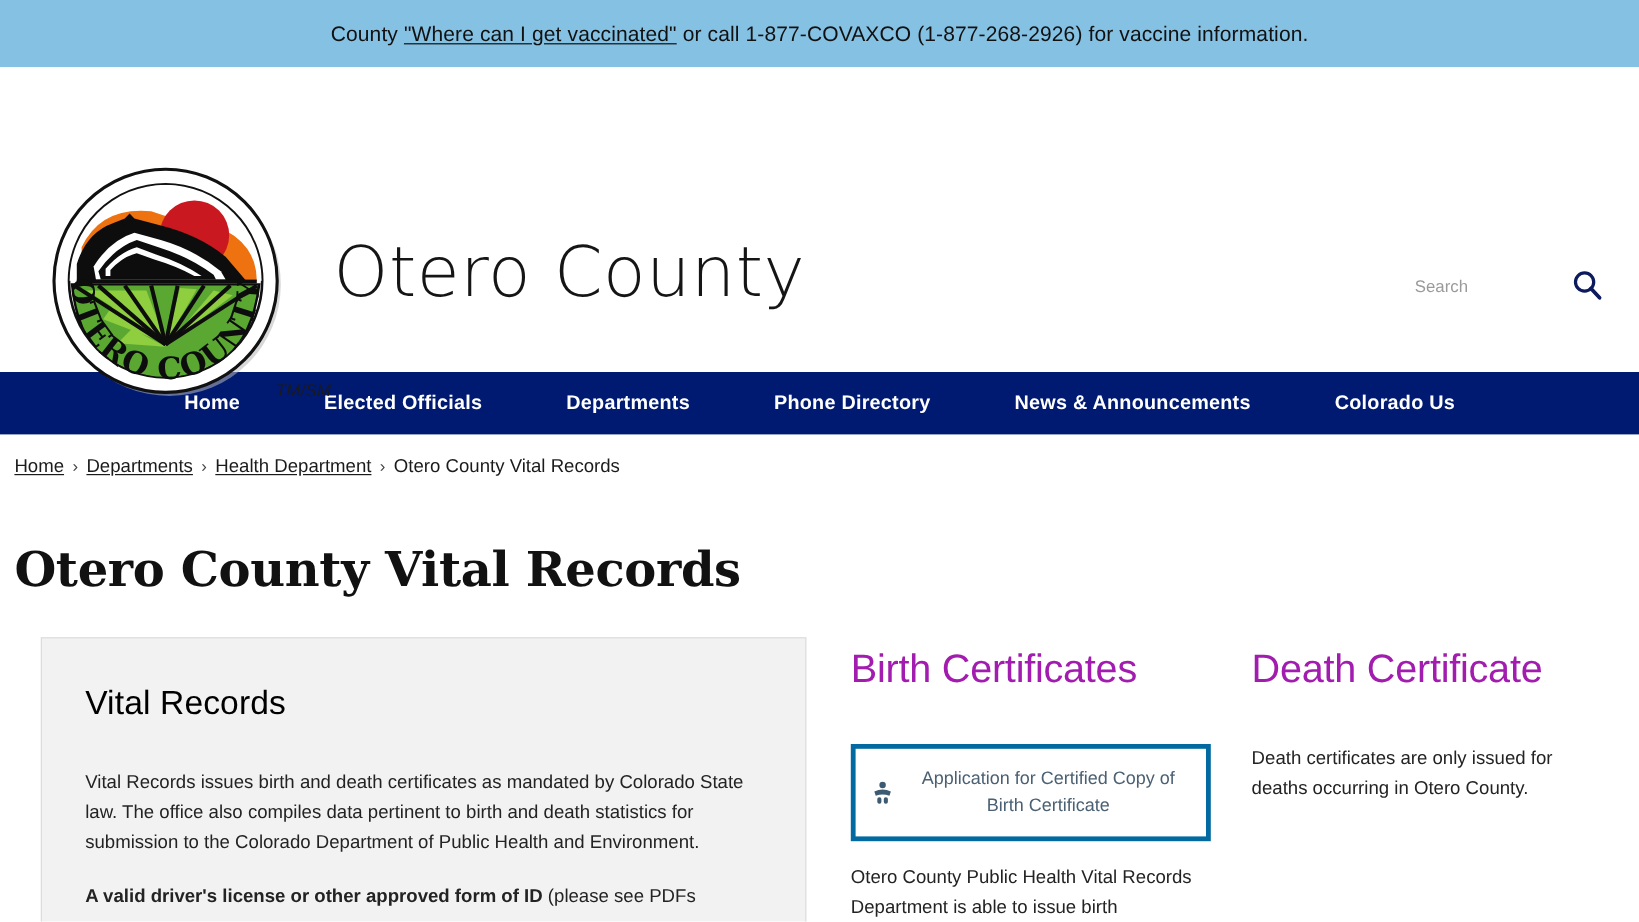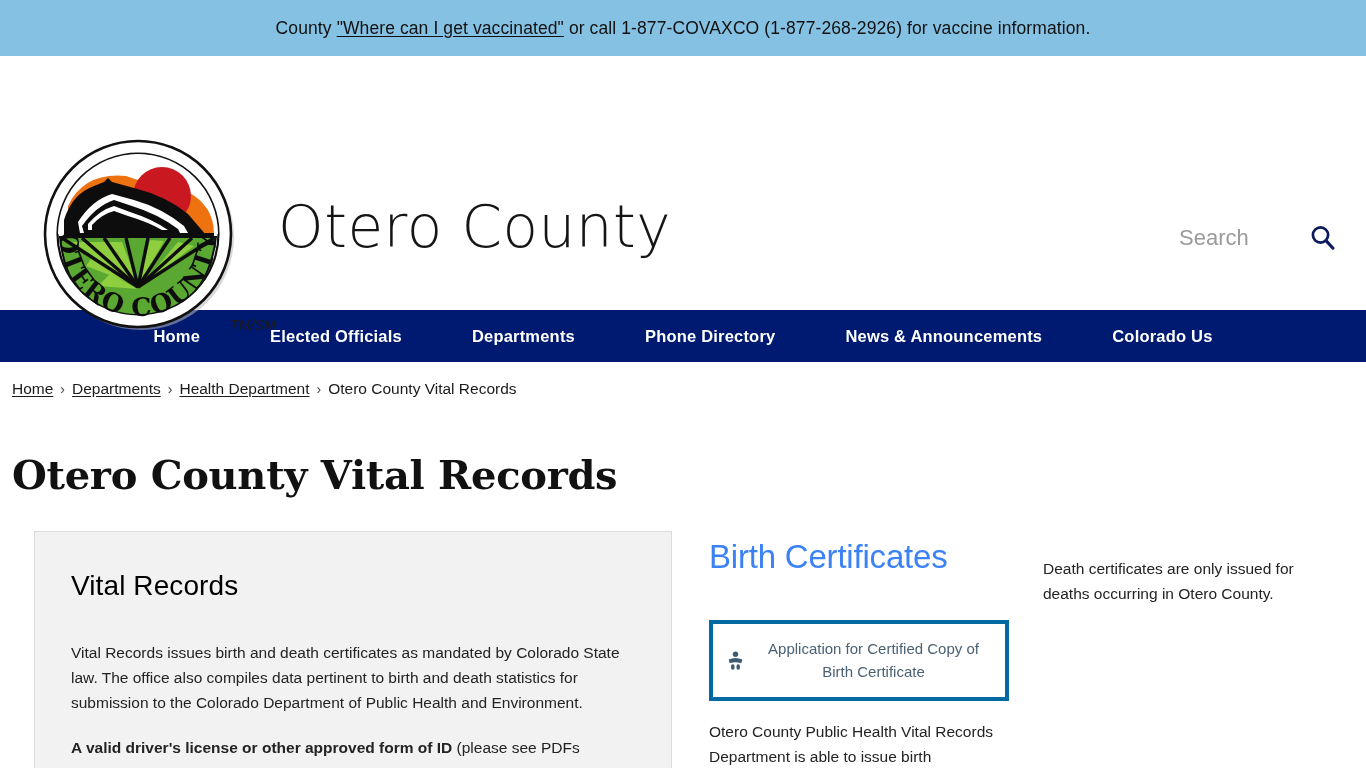--- a/index.html
+++ b/index.html
@@ -80,21 +80,21 @@
     right: 30px;
     top: 168px;
     display: flex;
     align-items: center;
     gap: 22px;
   }
   .search-input {
     border: none;
     outline: none;
     background: transparent;
-    font-size: 22px;
+    font-size: 14px;
     font-family: "Liberation Sans", sans-serif;
     color: #3a3a3a;
     width: 108px;
     text-align: left;
     padding: 0;
   }
   .search-input::placeholder { color: #9a9a9a; opacity: 1; }
   .search-btn {
     border: none; background: transparent; cursor: pointer;
     padding: 0; display: flex; align-items: center;
@@ -189,21 +189,21 @@
     width: 300px;
     padding-top: 7px;
   }
   .cert-col.birth { margin-left: 37px; }
   .cert-col.death { margin-left: 34px; }
 
   .cert-col h2 {
     margin: 0 0 44px 0;
     font-size: 33px;
     font-weight: normal;
-    color: #3b82f6;
+    color: #a21caf;
     font-family: "Liberation Sans", sans-serif;
     letter-spacing: -0.2px;
     white-space: nowrap;
   }
 
   .doc-link {
     display: flex;
     align-items: center;
     justify-content: center;
     gap: 12px;
@@ -343,17 +343,18 @@
           <rect x="4.1" y="13.3" width="3.4" height="5.4" rx="1.6" fill="#3d5a73"></rect>
           <rect x="9.5" y="13.3" width="3.4" height="5.4" rx="1.6" fill="#3d5a73"></rect>
         </svg>
       </span>
       <span class="doc-label">Application for Certified Copy of Birth Certificate</span>
     </a>
     <p>Otero County Public Health Vital Records Department is able to issue birth certificates for any birth</p>
   </section>
 
   <section class="cert-col death">
+    <h2>Death Certificate</h2>
     <p>Death certificates are only issued for deaths occurring in Otero County.</p>
 
   </section>
 
 </div>
 
 </body></html>

